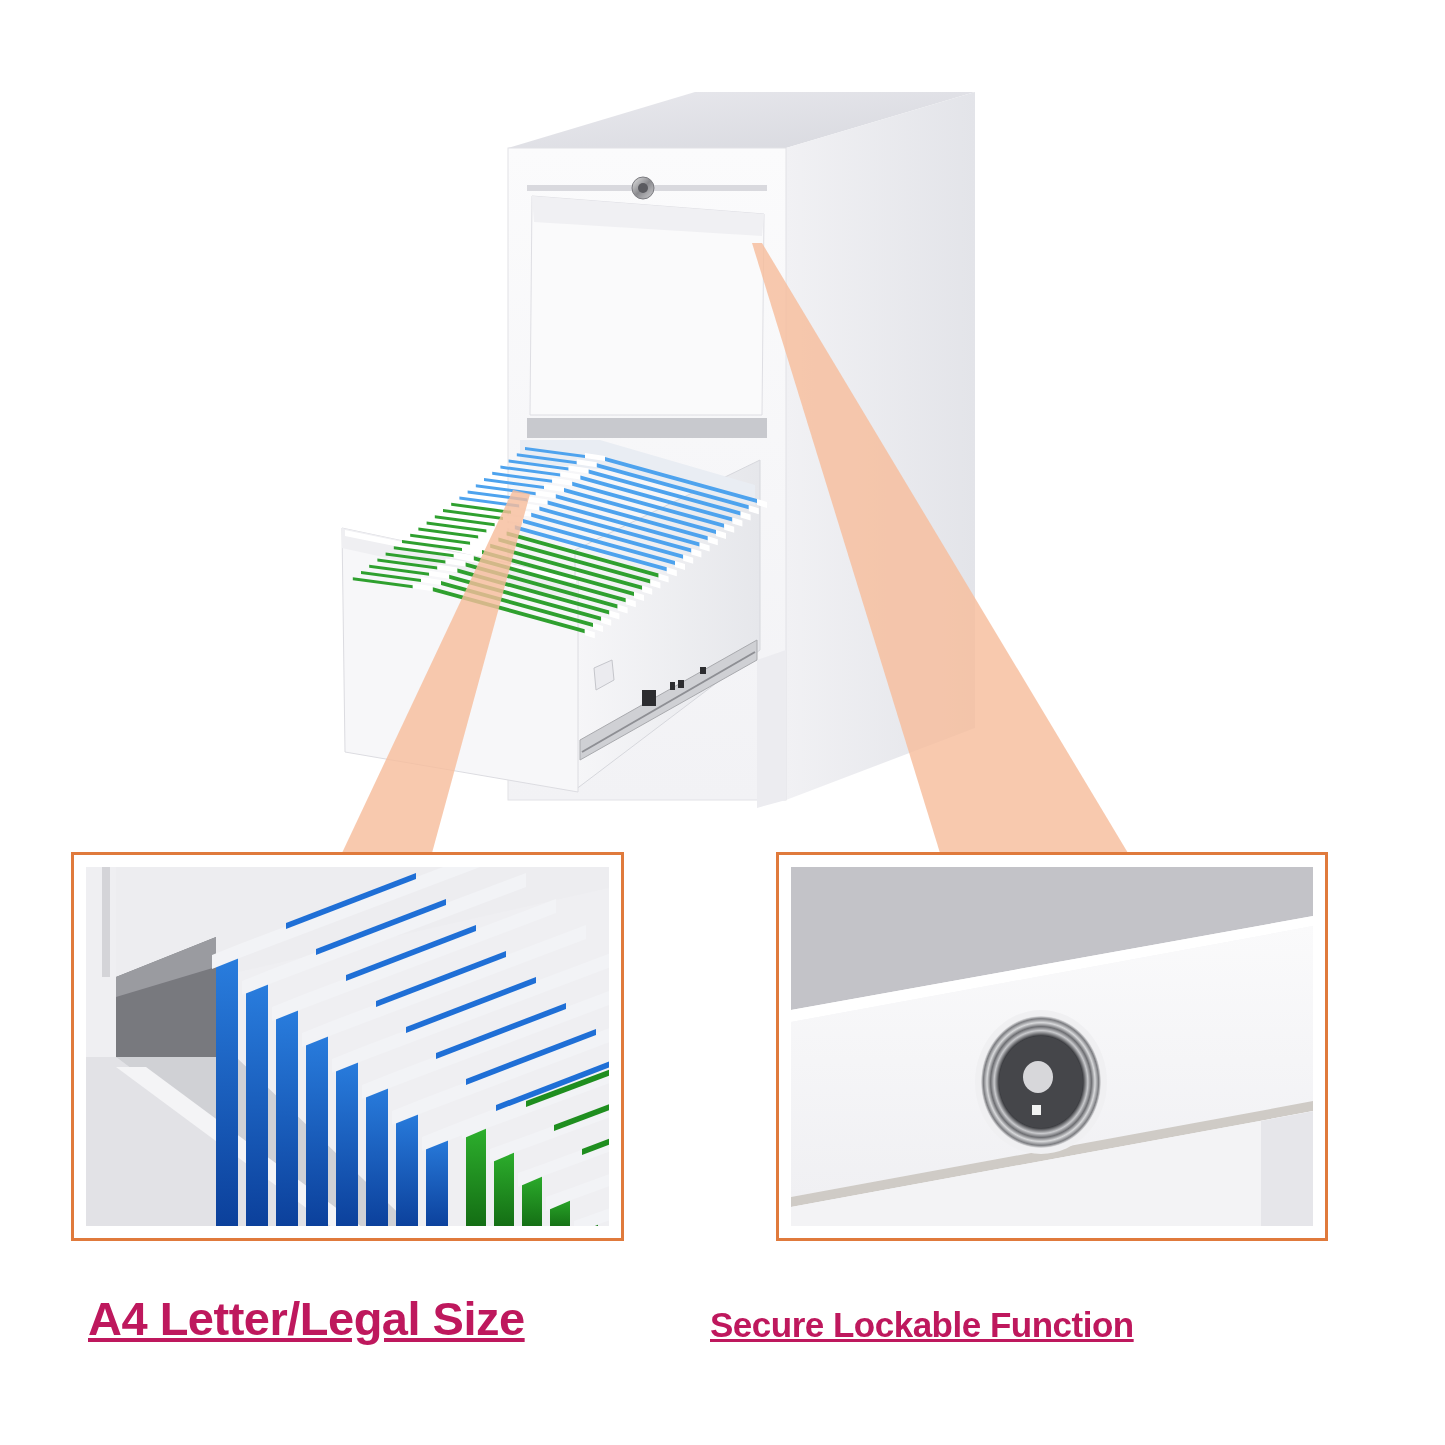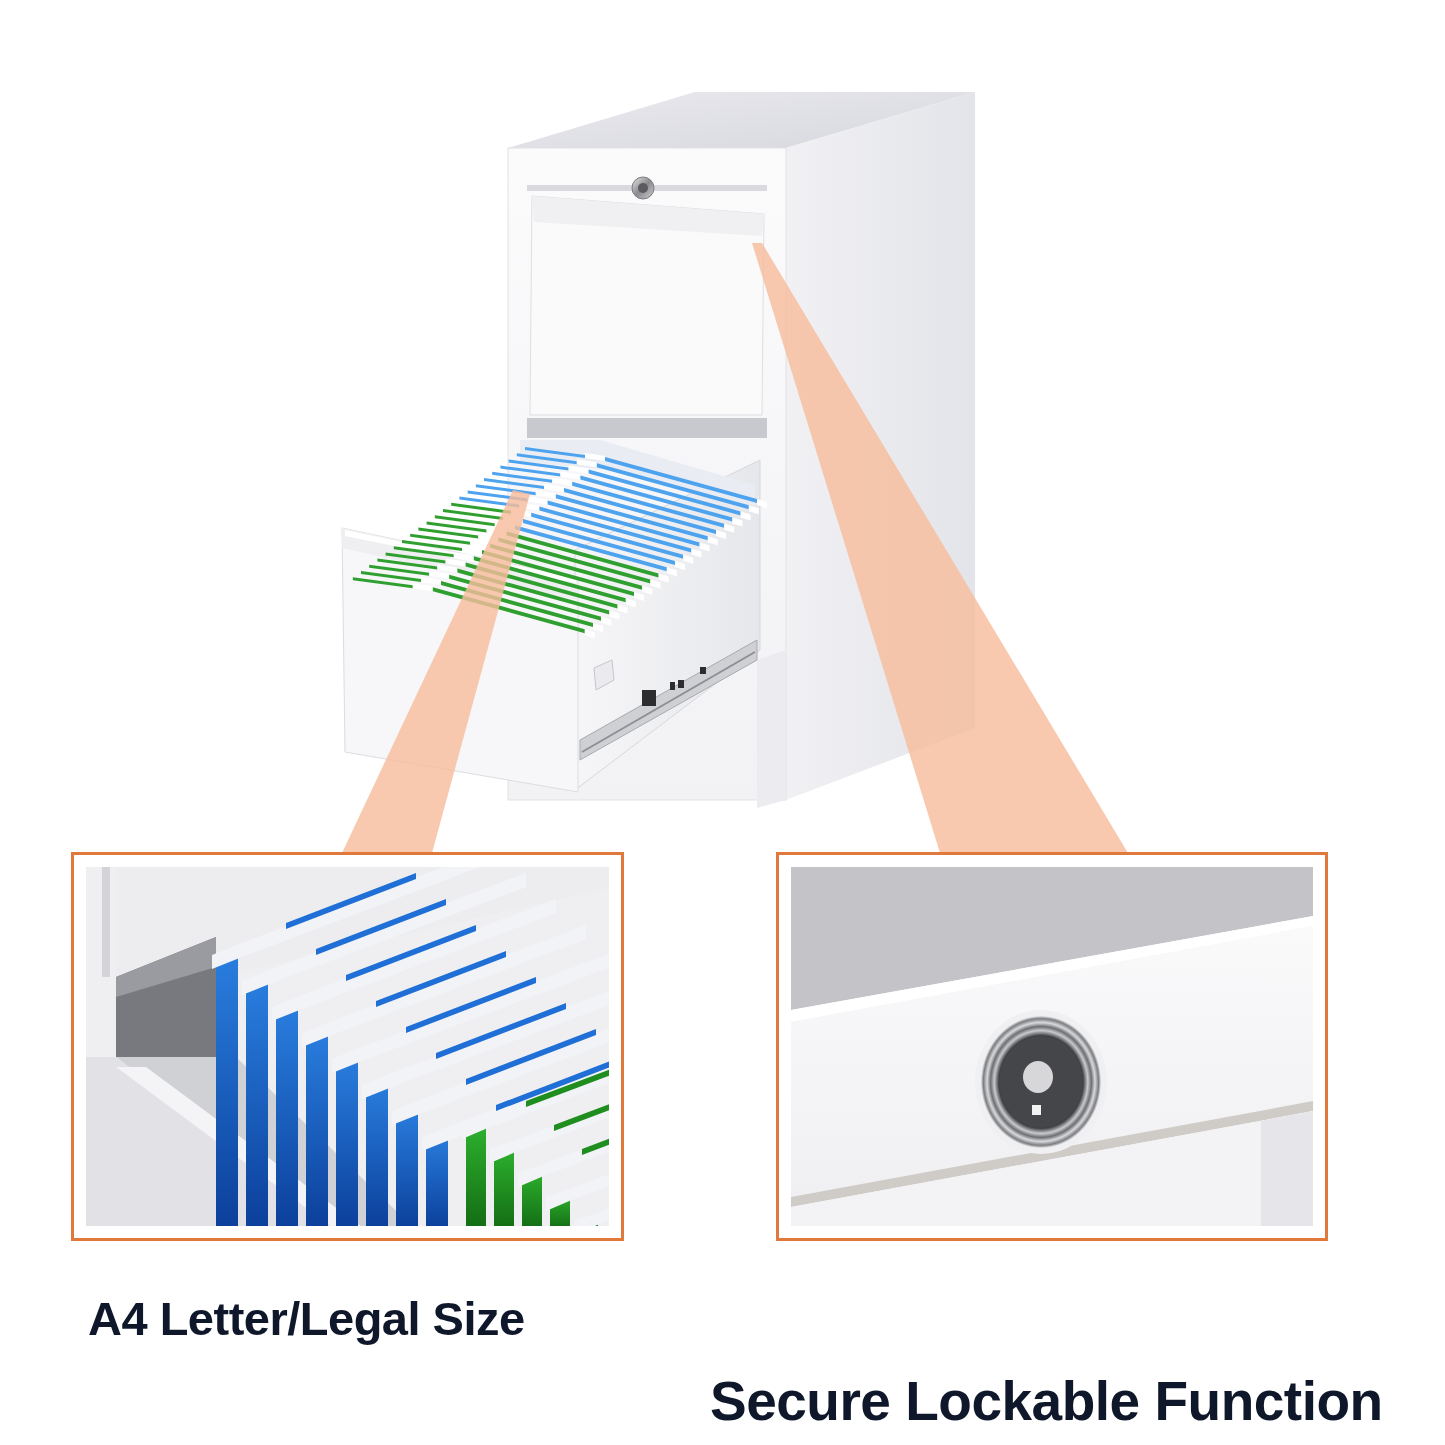--- a/index.html
+++ b/index.html
@@ -5,26 +5,27 @@
   html, body { margin: 0; padding: 0; background: #ffffff; }
   body { width: 1445px; height: 1445px; position: relative; overflow: hidden; font-family: "Liberation Sans", sans-serif; }
   .stage { position: absolute; left: 0; top: 0; width: 1445px; height: 1445px; }
   .layer { position: absolute; left: 0; top: 0; }
   .callout-box {
     position: absolute; box-sizing: border-box;
     border: 3px solid #e07a3c; background: #ffffff; overflow: hidden;
   }
   .callout-inner { position: absolute; left: 12px; top: 12px; right: 12px; bottom: 12px; overflow: hidden; }
   .caption {
-    position: absolute; color: #0f172a; font-weight: bold;
+    position: absolute; color: #be185d; font-weight: bold;
     font-family: "Liberation Sans", sans-serif; letter-spacing: -0.5px;
     white-space: nowrap;
+    text-decoration: underline;
   }
   #caption-left { left: 88px; top: 1291px; font-size: 47px; }
-  #caption-right { left: 710px; top: 1369px; font-size: 55px; }
+  #caption-right { left: 710px; top: 1305px; font-size: 35px; }
 </style>
 </head>
 <body>
 
 <div class="stage">
 
   <svg class="layer" width="1445" height="1445" viewBox="0 0 1445 1445">
     <defs>
       <linearGradient id="topG" x1="0" y1="0" x2="1" y2="1">
         <stop offset="0" stop-color="#e9e9ee"></stop>

